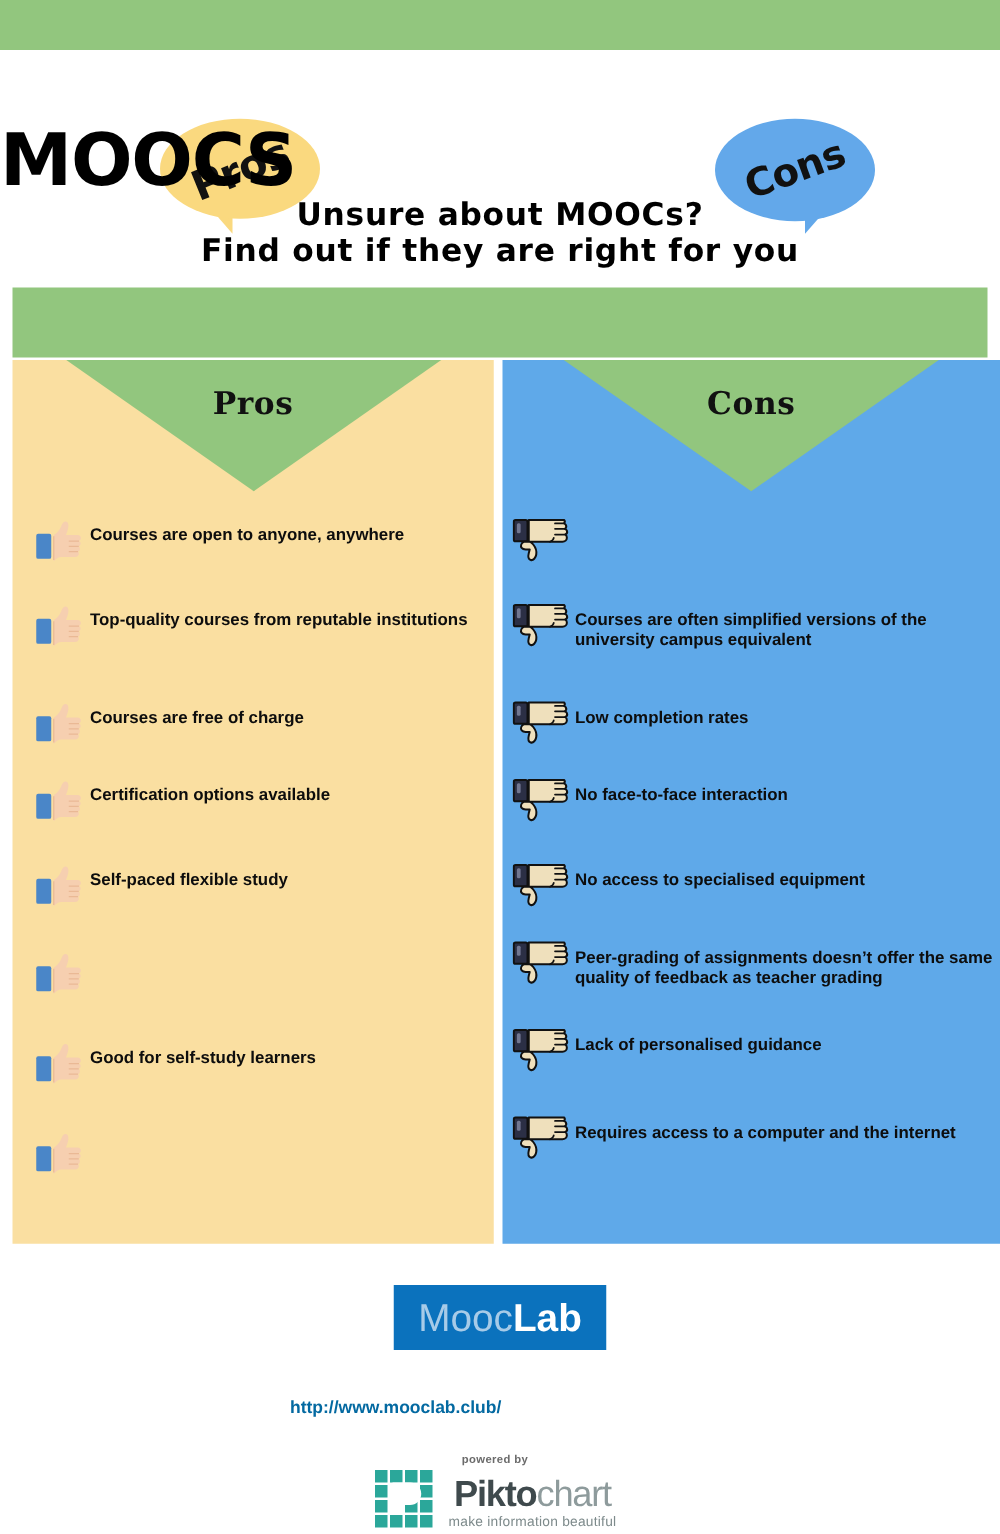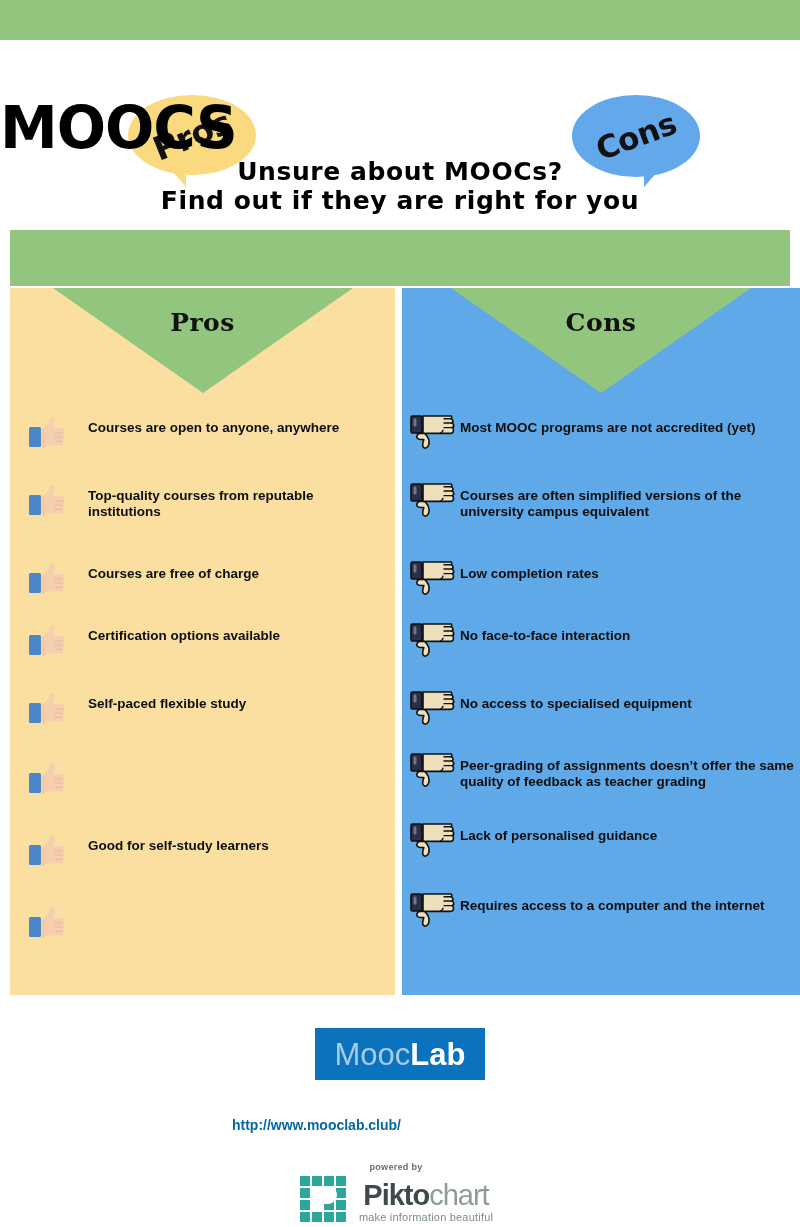--- a/index.html
+++ b/index.html
@@ -116,21 +116,21 @@
     font-family:"DejaVu Serif", serif;
     font-weight:bold;
     font-size:25px;
     color:#111;
     letter-spacing:0.5px;
   }
 
   .items { position:absolute; top:130px; left:0; width:100%; }
 
   .item { position:absolute; display:flex; align-items:flex-start; }
-  .panel-pros .item { left:18px; width:355px;gap:16px; }
+  .panel-pros .item { left:18px; width:355px; }
   .panel-cons .item { left:8px; width:390px; }
 
   .icon-wrap {
     flex:0 0 auto;
     width:38px; height:34px;
     position:relative;
     margin-top:-2px;
   }
   .panel-cons .icon-wrap { width:46px; height:36px; margin-top:-4px; }
 
@@ -307,21 +307,20 @@
     <div class="wedge"></div>
     <div class="panel-title">Cons</div>
     <div class="items" id="cons-items">
         <div class="item" style="top: 0px;">
           <span class="icon-wrap"><svg width="46" height="36" viewBox="0 0 46 36" aria-hidden="true">
               <rect x="1" y="2" width="11" height="17" rx="1.5" fill="#2b2f45" stroke="#111" stroke-width="1.6"></rect>
               <rect x="3.5" y="4.5" width="3" height="8" rx="1.2" fill="#717690"></rect>
               <path d="M13 2 L13 19 C13 19 15 19.6 16.6 21.6 C18.5 24 19.5 26.5 19 29.6 C18.6 32.2 16.6 34.6 14.6 34 C12.6 33.4 12.4 31 13 28.6 L13.8 25.5 L10.5 25.5 C7.5 25.5 6.2 23.6 7 21.6 C7.6 20 9.2 19.4 9.2 19.4 L30 19.4 C32.5 19.4 34 19.4 36 19.4 L40 19.4 C42 19.4 43.5 18 43.5 16.2 C43.5 14.6 42.3 13.6 42.3 13.6 C43.6 13 44 11.7 43.5 10.5 C43 9.4 41.9 9 41.9 9 C43 8.3 43.2 7 42.7 6 C42.2 5 41.2 4.7 41.2 4.7 C42 3.9 42 2.8 41.3 2 Z" fill="#efe0bc" stroke="#111" stroke-width="1.6" stroke-linejoin="round"></path>
               <path d="M30 19.4 C30 19.4 33 18 33 16.2 M34 13.6 L42.3 13.6 M34 9 L41.9 9 M34 4.7 L41.2 4.7" stroke="#111" stroke-width="1.4" fill="none" stroke-linecap="round"></path>
             </svg></span>
-          <span class="item-text">Most MOOC programs are not accredited (yet)</span>
         </div>
         <div class="item" style="top: 68px;">
           <span class="icon-wrap"><svg width="46" height="36" viewBox="0 0 46 36" aria-hidden="true">
               <rect x="1" y="2" width="11" height="17" rx="1.5" fill="#2b2f45" stroke="#111" stroke-width="1.6"></rect>
               <rect x="3.5" y="4.5" width="3" height="8" rx="1.2" fill="#717690"></rect>
               <path d="M13 2 L13 19 C13 19 15 19.6 16.6 21.6 C18.5 24 19.5 26.5 19 29.6 C18.6 32.2 16.6 34.6 14.6 34 C12.6 33.4 12.4 31 13 28.6 L13.8 25.5 L10.5 25.5 C7.5 25.5 6.2 23.6 7 21.6 C7.6 20 9.2 19.4 9.2 19.4 L30 19.4 C32.5 19.4 34 19.4 36 19.4 L40 19.4 C42 19.4 43.5 18 43.5 16.2 C43.5 14.6 42.3 13.6 42.3 13.6 C43.6 13 44 11.7 43.5 10.5 C43 9.4 41.9 9 41.9 9 C43 8.3 43.2 7 42.7 6 C42.2 5 41.2 4.7 41.2 4.7 C42 3.9 42 2.8 41.3 2 Z" fill="#efe0bc" stroke="#111" stroke-width="1.6" stroke-linejoin="round"></path>
               <path d="M30 19.4 C30 19.4 33 18 33 16.2 M34 13.6 L42.3 13.6 M34 9 L41.9 9 M34 4.7 L41.2 4.7" stroke="#111" stroke-width="1.4" fill="none" stroke-linecap="round"></path>
             </svg></span>
           <span class="item-text">Courses are often simplified versions of the university campus equivalent</span>
         </div>

